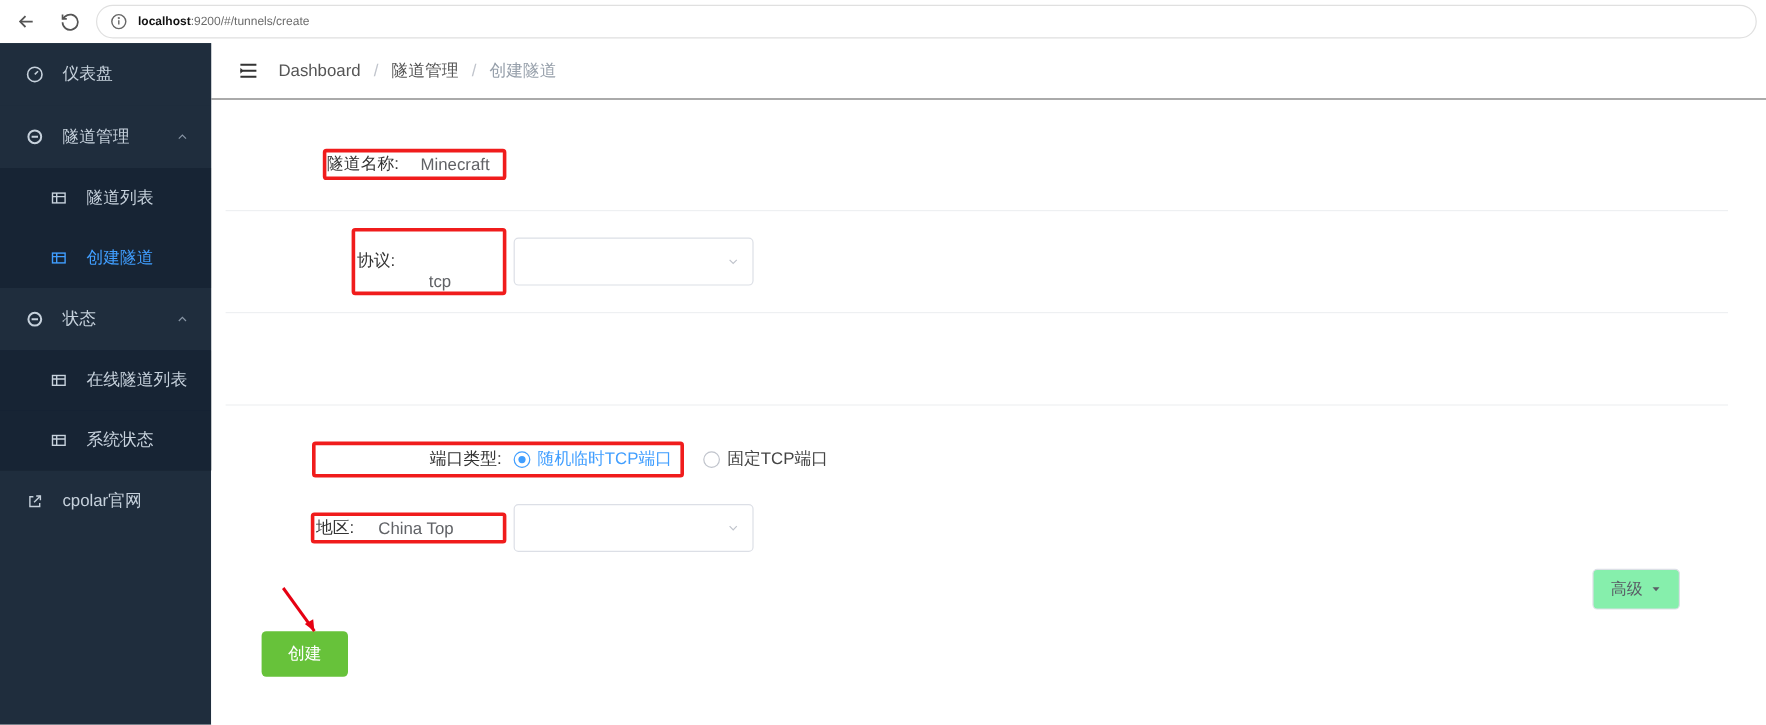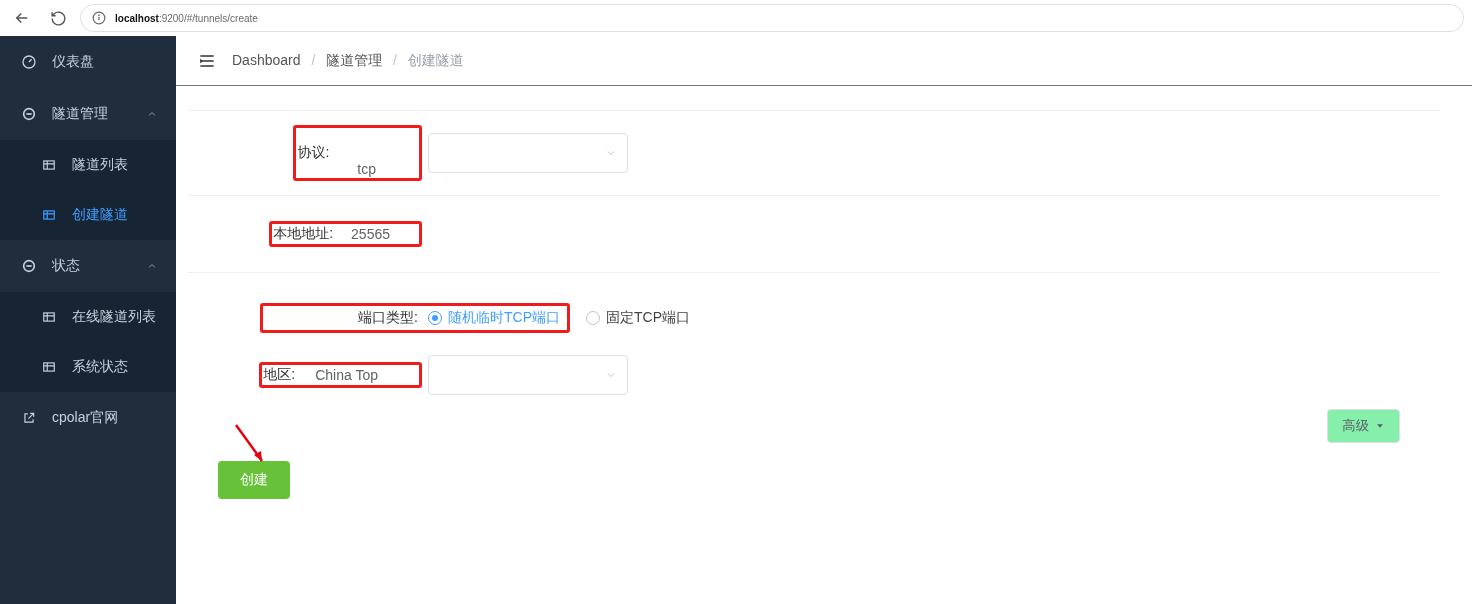--- a/index.html
+++ b/index.html
@@ -243,20 +243,31 @@
         <span>Dashboard</span>
         <span class="sep">/</span>
         <span>隧道管理</span>
         <span class="sep">/</span>
         <span class="muted">创建隧道</span>
       </div>
     </div>
 
     <div class="content">
 
+      <div class="form-row">
+        <div class="label-col">
+          <span class="hl">
+            <span style="padding-right:18px;">隧道名称:</span>
+            <span style="color:#606266; padding-right:10px;">Minecraft</span>
+          </span>
+        </div>
+        <div class="field-col">
+          <input class="text-input w200" style="visibility: hidden;" value="Minecraft">
+        </div>
+      </div>
 
       <div class="divider"></div>
 
       <div class="form-row">
         <div class="label-col">
           <span class="hl">
             <span style="padding-right:28px;">协议:</span>
             <span style="color:#606266; padding-right:42px;margin-top:32px;">tcp</span>
           </span>
         </div>
@@ -268,26 +279,20 @@
                   <path d="M6 9l6 6 6-6"></path>
                 </svg>
             </span>
           </div>
         </div>
       </div>
 
       <div class="divider"></div>
 
       <div class="form-row">
-        <div class="label-col">
-          <span class="hl">
-            <span style="padding-right:18px;">本地地址:</span>
-            <span style="color:#606266; padding-right:28px;">25565</span>
-          </span>
-        </div>
         <div class="field-col">
           <input class="text-input w200" style="visibility: hidden;" value="25565">
         </div>
       </div>
 
       <div class="divider"></div>
       <div style="height:18px;"></div>
 
       <div class="form-row">
         <div class="label-col">

